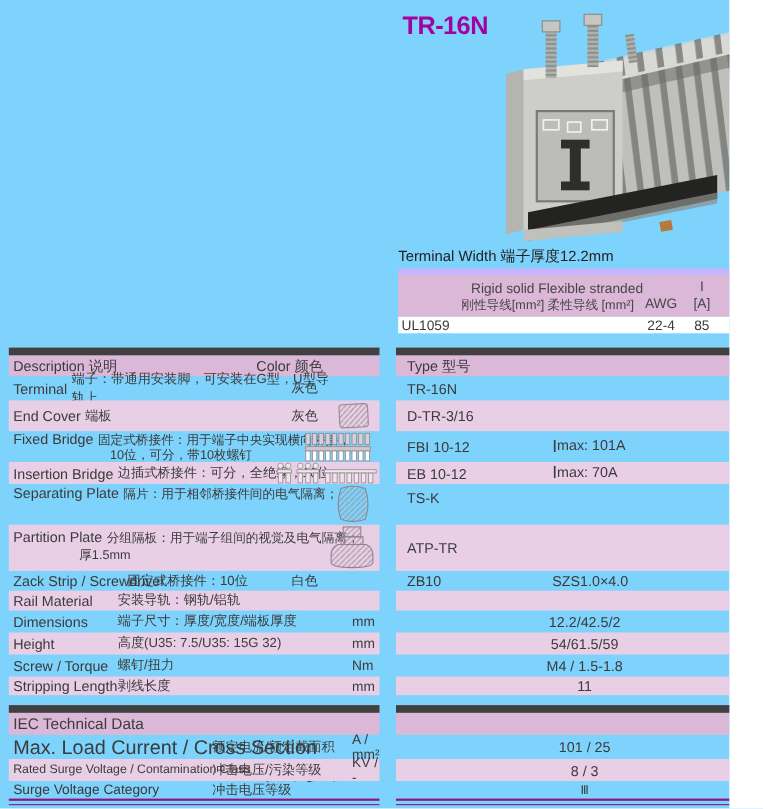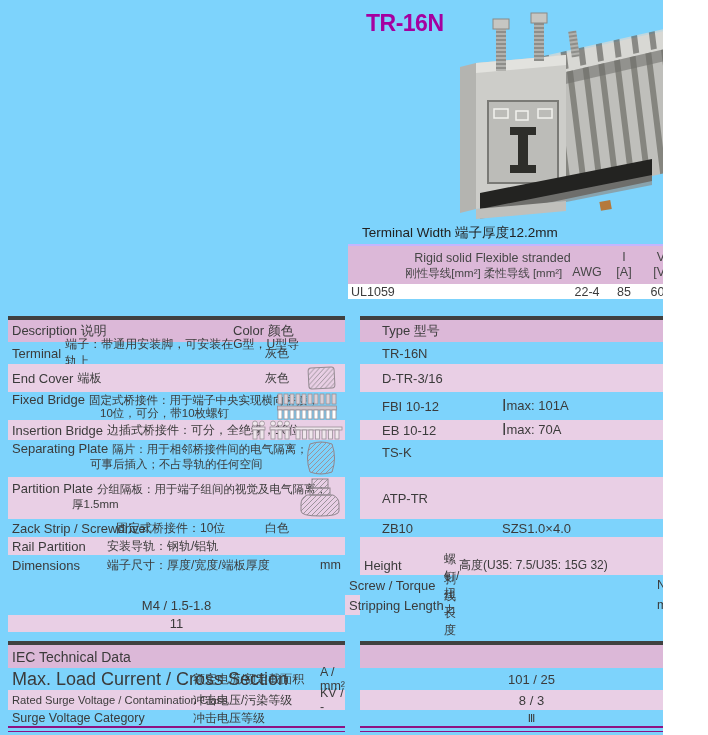--- a/index.html
+++ b/index.html
@@ -4,37 +4,37 @@
 <style>
   html,body{margin:0;padding:0;background:#fff;}
   .page{position:relative;width:663px;height:735px;background:#7dd3fc;overflow:hidden;
         font-family:"Liberation Sans","DejaVu Sans",sans-serif;color:#3b3b3b;}
   
   .title{position:absolute;left:366px;top:10px;font-size:23px;font-weight:bold;
          letter-spacing:-0.5px;color:#a500a0;}
   .photo{position:absolute;left:452px;top:5px;width:256px;height:216px;}
   .tw-label{position:absolute;left:362px;top:224px;font-size:13.5px;color:#222;}
   
-  .wire{position:absolute;left:348px;top:244px;width:341px;border-top:2px solid #c4b5fd;}
+  .wire{position:absolute;left:362px;top:244px;width:341px;border-top:6px solid #c4b5fd;}
   .wh{position:relative;height:38px;background:#dcb8d8;}
   .wh span{position:absolute;white-space:nowrap;transform:translateX(-50%);font-size:12.5px;color:#464646;}
   .wh .cn{font-size:11.5px;}
   .wr{position:relative;height:15px;background:#fff;}
   .wr span{position:absolute;top:50%;transform:translate(-50%,-50%);white-space:nowrap;font-size:12.5px;}
   .wr .std{left:3px;transform:translateY(-50%);}
   
   .main{position:absolute;left:8px;top:316px;display:grid;
         grid-template-columns:337px 15px 343px;
         grid-template-rows:26px 22px 28px 28px 20px 37px 42px 18px 18px 20px 20px 20px 17px;}
   .cell{position:relative;font-size:13px;overflow:visible;}
   .pink{background:#e9cfe5;}
-  .hdr{background:#dcb8d8;border-top:4px solid #404040;}
+  .hdr{background:#dcb8d8;border-top:7px solid #404040;}
   .vc{display:flex;align-items:center;}
   .lpad{padding-left:4px;}
-  .rpad{padding-left:22px;}
+  .rpad{padding-left:10px;}
   .cn{font-size:12px;}
   .en{font-size:13px;margin-right:4px;white-space:nowrap;}
   .abs{position:absolute;white-space:nowrap;}
   .color-val{position:absolute;left:257px;top:50%;transform:translateY(-50%);font-size:12px;}
   .unit{position:absolute;left:289px;top:50%;transform:translateY(-50%);font-size:12.5px;margin-left:23px;}
   .cn-mid{position:absolute;left:99px;top:50%;transform:translateY(-50%);font-size:12px;}
   .lines{padding-top:1px;line-height:13px;}
   .lines .cn{font-size:11.5px;}
   .note{position:absolute;left:142px;top:50%;transform:translateY(-50%);font-size:13px;white-space:nowrap;}
   .big-i{font-size:16px;line-height:1;vertical-align:-1px;}
@@ -240,21 +240,20 @@
     </div>
     <div></div>
     <div class="cell pink rpad vc">
       <span>EB 10-12</span>
       <span class="note"><span class="big-i">I</span><span>max: 70A</span></span>
     </div>
 
     <div class="cell lpad">
       <div class="lines" style="padding-top:1px;line-height:15px">
         <div><span class="en">Separating Plate</span><span class="cn">隔片：用于相邻桥接件间的电气隔离；</span></div>
-        <div class="cn" style="margin-left:78px">可事后插入；不占导轨的任何空间</div>
       </div>
       <span class="icon" style="right:6px;top:1px">
         <svg width="36" height="35">
             <path d="M7,3 Q18,-1 29,3 Q34,17 29,31 Q18,35 7,31 Q2,17 7,3 Z" fill="url(#hatch)" stroke="#8f858d"></path>
           </svg>
       </span>
     </div>
     <div></div>
     <div class="cell rpad" style="padding-top:5px">
       <span>TS-K</span>
@@ -285,39 +284,41 @@
       <span class="abs cn" style="left:108px;top:50%;transform:translateY(-50%)">固定式桥接件：10位</span>
       <span class="color-val">白色</span>
     </div>
     <div></div>
     <div class="cell rpad vc">
       <span>ZB10</span>
       <span class="note">SZS1.0×4.0</span>
     </div>
 
     <div class="cell pink lpad vc">
-      <span class="en">Rail Partition</span>
+      <span class="en">Rail Material</span>
       <span class="cn-mid">安装导轨：钢轨/铝轨</span>
     </div>
     <div></div>
     <div class="cell pink"></div>
 
     <div class="cell lpad vc">
       <span class="en">Dimensions</span>
       <span class="cn-mid">端子尺寸：厚度/宽度/端板厚度</span>
       <span class="unit">mm</span>
     </div>
     <div></div>
+    <div class="cell center-val">12.2/42.5/2</div>
 
     <div class="cell pink lpad vc">
       <span class="en">Height</span>
       <span class="cn-mid">高度(U35: 7.5/U35: 15G 32)</span>
       <span class="unit">mm</span>
     </div>
     <div></div>
+    <div class="cell pink center-val">54/61.5/59</div>
 
     <div class="cell lpad vc">
       <span class="en">Screw / Torque</span>
       <span class="cn-mid">螺钉/扭力</span>
       <span class="unit">Nm</span>
     </div>
     <div></div>
     <div class="cell center-val">M4 / 1.5-1.8</div>
 
     <div class="cell pink lpad vc">

